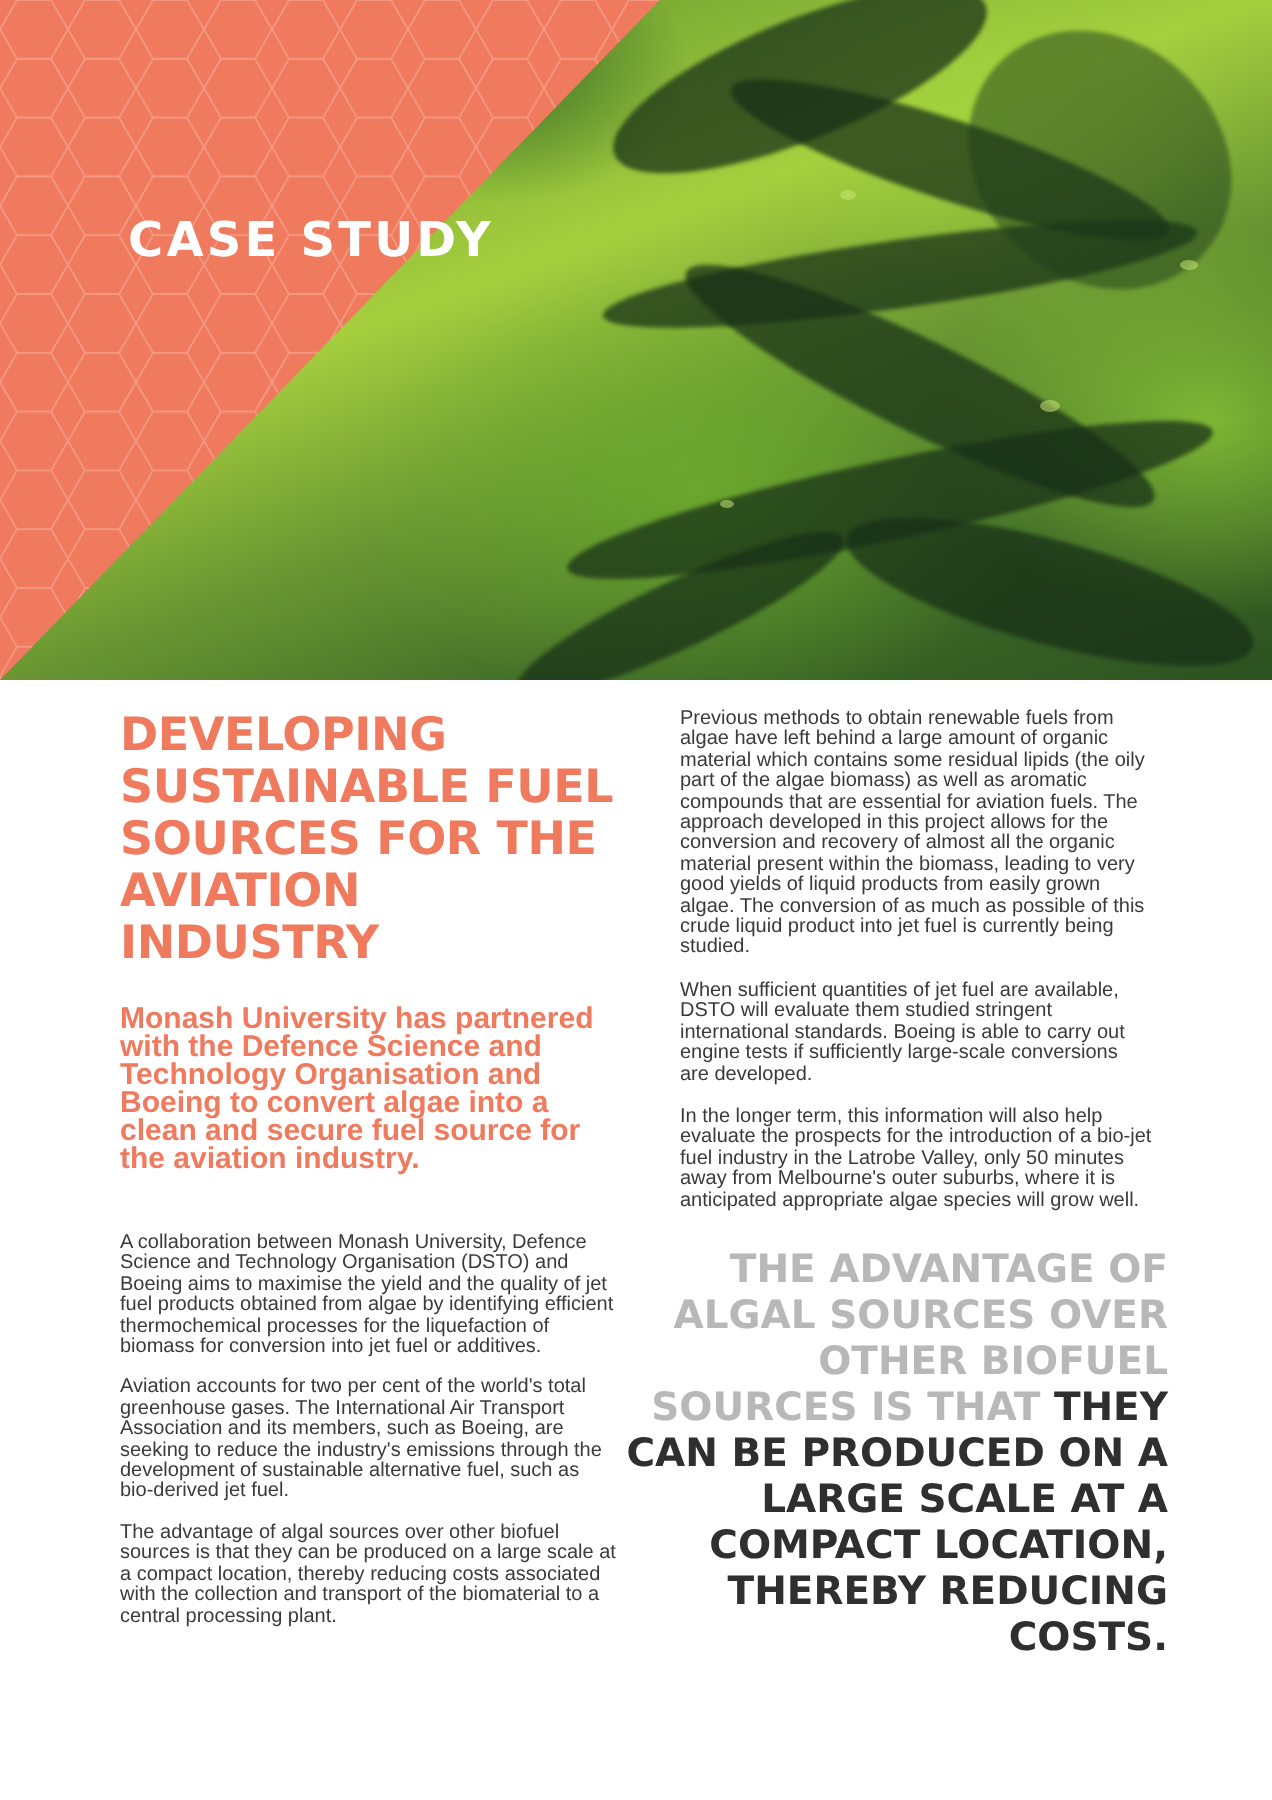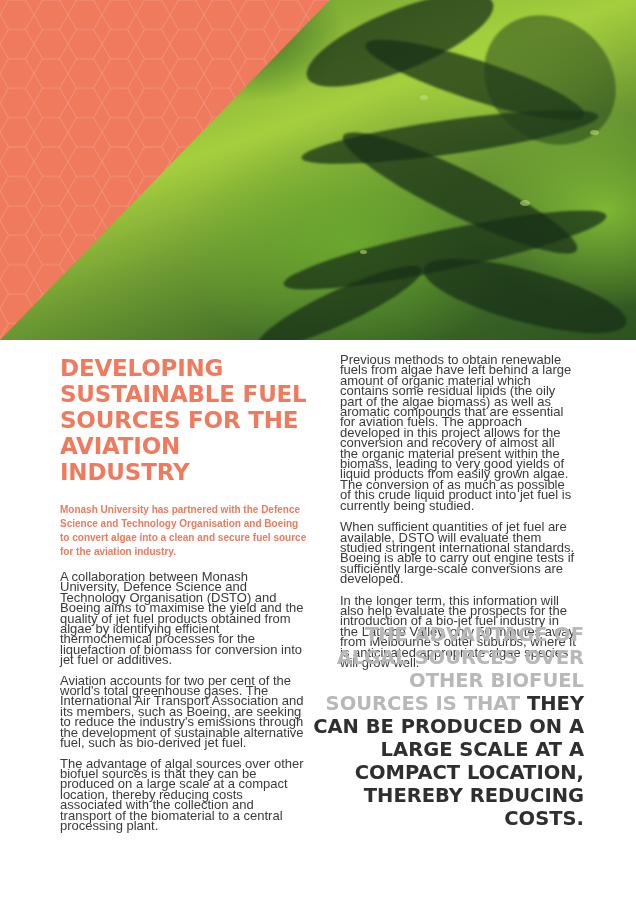--- a/index.html
+++ b/index.html
@@ -108,28 +108,28 @@
     color: #ef7a5d;
     font-size: 23px;
     line-height: 26px;
     font-weight: 700;
     letter-spacing: -0.2px;
     font-family: "DejaVu Sans", sans-serif;
     margin-bottom: 18px;
   }
   .lede {
     color: #ef7a5d;
-    font-size: 10px;
+    font-size: 15px;
     line-height: 14px;
     font-weight: 700;
-    margin-bottom: 13px;
+    margin-bottom: 30px;
   }
   p.body {
     color: #3a3a3a;
-    font-size: 13px;
+    font-size: 10px;
     line-height: 10.4px;
     margin-bottom: 10px;
   }
   .col-right p.body { margin-bottom: 11px; }
 
   
   .pullquote {
     position: absolute;
     left: 312px;
     top: 268px;
@@ -202,20 +202,21 @@
 
     <svg class="hero-hex" viewBox="0 0 636 340" preserveAspectRatio="none">
       <defs>
         <pattern id="hexpat" width="34" height="29.4" patternUnits="userSpaceOnUse">
           <path d="M8.5 0 L25.5 0 L34 14.7 L25.5 29.4 L8.5 29.4 L0 14.7 Z" fill="none" stroke="#ffffff" stroke-width="0.9" opacity="0.65"></path>
         </pattern>
       </defs>
       <rect x="0" y="0" width="636" height="340" fill="url(#hexpat)"></rect>
     </svg>
 
+    <div class="hero-title">CASE STUDY</div>
   </div>
 
   <div class="content">
 
     <div class="col-left">
       <div class="headline">DEVELOPING SUSTAINABLE FUEL SOURCES FOR THE AVIATION INDUSTRY</div>
       <div class="lede">Monash University has partnered with the Defence Science and Technology Organisation and Boeing to convert algae into a clean and secure fuel source for the aviation industry.</div>
       <p class="body">A collaboration between Monash University, Defence Science and Technology Organisation (DSTO) and Boeing aims to maximise the yield and the quality of jet fuel products obtained from algae by identifying efficient thermochemical processes for the liquefaction of biomass for conversion into jet fuel or additives.</p>
       <p class="body">Aviation accounts for two per cent of the world's total greenhouse gases. The International Air Transport Association and its members, such as Boeing, are seeking to reduce the industry's emissions through the development of sustainable alternative fuel, such as bio-derived jet fuel.</p>
       <p class="body">The advantage of algal sources over other biofuel sources is that they can be produced on a large scale at a compact location, thereby reducing costs associated with the collection and transport of the biomaterial to a central processing plant.</p>

